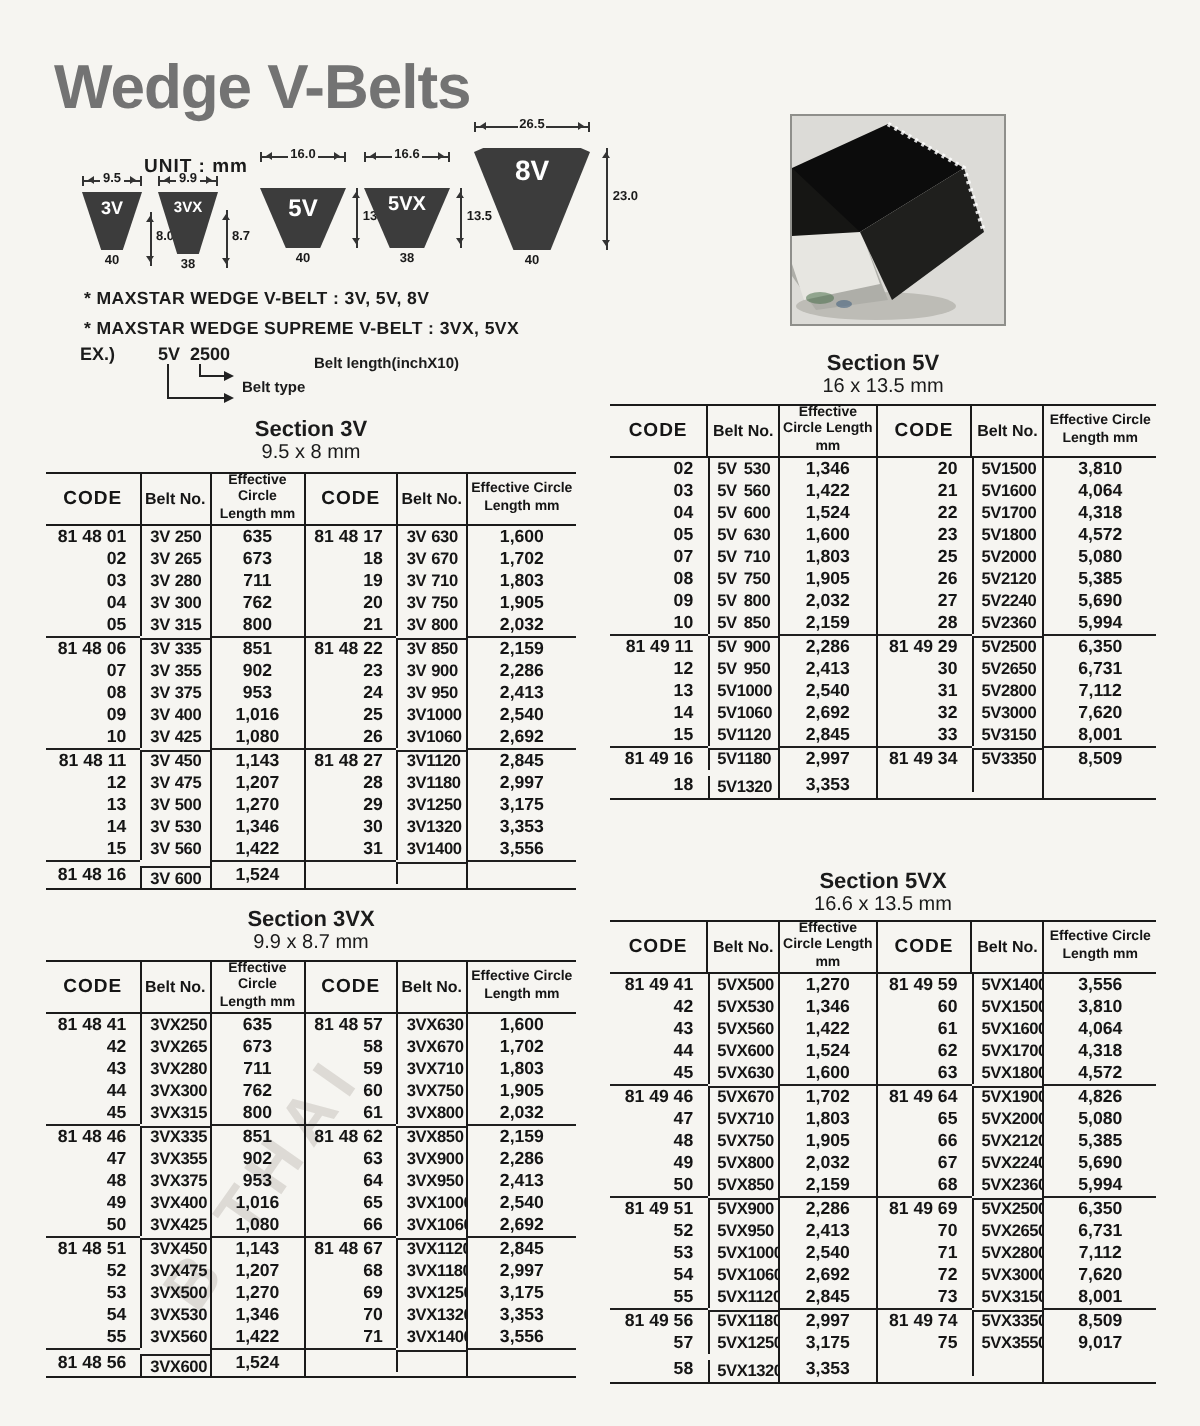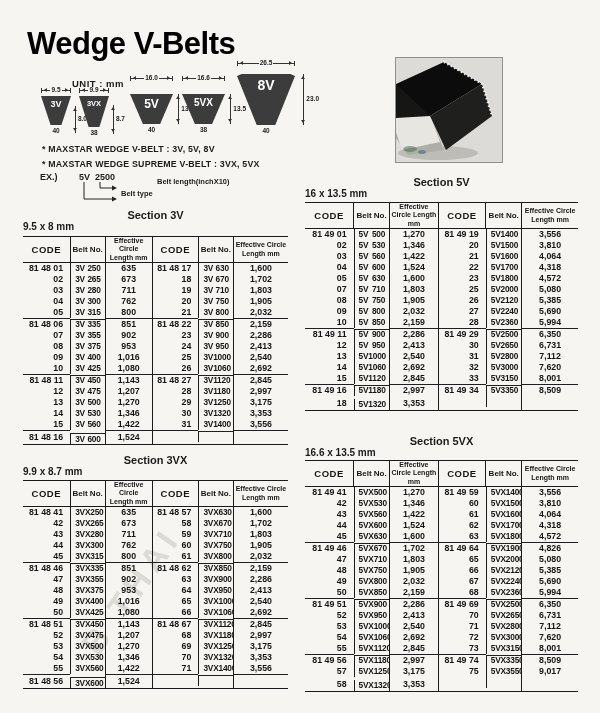--- a/index.html
+++ b/index.html
@@ -3,21 +3,21 @@
 <meta charset="utf-8">
 <style>
   html,body{margin:0;padding:0;}
   body{
     width:600px;height:713px;position:relative;overflow:hidden;
     background:#f6f5f1;color:#1b1b1b;
     font-family:"Liberation Sans", sans-serif;
   }
   .abs{position:absolute;}
   
-  .title{left:27px;top:26px;font-size:31px;font-weight:800;letter-spacing:-0.5px;color:#000000;}
+  .title{left:27px;top:26px;font-size:31px;font-weight:800;letter-spacing:-0.5px;color:#737373;}
   .unit{left:52px;top:78px;font-size:9.5px;font-weight:700;letter-spacing:.5px;margin-left:20px;}
   .note{left:42px;font-size:8.8px;font-weight:700;letter-spacing:.2px;white-space:nowrap;}
   .note1{top:144px;} .note2{top:159px;}
   
   .ex-label{left:40px;top:172px;font-size:9px;font-weight:700;}
   .ex-type{left:79px;top:172px;font-size:9px;font-weight:700;}
   .ex-len{left:95px;top:172px;font-size:9px;font-weight:700;}
   .ex-callout{left:82px;top:182px;}
   .ex-l1{left:121px;top:177px;font-size:7.5px;font-weight:700;margin-left:36px;}
   .ex-l2{left:121px;top:189px;font-size:7.5px;font-weight:700;}
@@ -60,21 +60,21 @@
   #fig-8v .trap{width:58px;height:51px;clip-path:polygon(0 4%,8% 0,92% 0,100% 4%,66% 100%,34% 100%);}
   #fig-8v .tlabel{font-size:14px;}
   #fig-8v .vdim{right:-24px;top:0px;height:51px;}
   
   .photo{left:395px;top:57px;width:108px;height:106px;border:1px solid #8f8f8b;background:#dcdbd7;box-sizing:border-box;}
   
   .watermark{left:74px;top:640px;transform:rotate(-55deg);transform-origin:0 0;
     font-size:33px;font-weight:800;letter-spacing:6px;color:rgba(110,102,90,.18);white-space:nowrap;}
   
   .sec-title{font-size:11px;font-weight:700;text-align:center;}
-  .sec-size{font-size:10px;font-weight:700;}
+  .sec-size{font-size:10px;font-weight:400;text-align:center;}
   .col-l{left:23px;width:265px;} .col-r{left:305px;width:273px;}
   .tblwrap table{border-collapse:collapse;width:100%;table-layout:fixed;border-bottom:1.5px solid #1a1a1a;}
   .tblwrap th,.tblwrap td{border-left:1px solid #1a1a1a;overflow:hidden;white-space:nowrap;padding:0;color:#151515;}
   .tblwrap th:first-child,.tblwrap td:first-child{border-left:none;}
   .tblwrap thead th{border-top:1.5px solid #1a1a1a;border-bottom:1px solid #1a1a1a;height:23px;
     font-weight:700;text-align:center;vertical-align:middle;}
   th.h0{font-size:9.5px;letter-spacing:.5px;}
   th.h1{font-size:8px;}
   th.h2{font-size:7px;white-space:normal;line-height:1.2;padding:0 1px;}
   .tblwrap td{height:11px;font-size:8.8px;font-weight:700;line-height:11px;}
@@ -472,34 +472,20 @@
           <th class="h0">CODE</th>
           <th class="h1">Belt No.</th>
           <th class="h2">Effective Circle Length mm</th>
           <th class="h0">CODE</th>
           <th class="h1">Belt No.</th>
           <th class="h2">Effective Circle Length mm</th>
         </tr>
       </thead>
       <tbody>
         <tr>
-          <td class="code">81 49 01</td>
-          <td class="belt">
-            <span>5V</span>
-            <span>500</span>
-          </td>
-          <td class="len">1,270</td>
-          <td class="code">81 49 19</td>
-          <td class="belt">
-            <span>5V</span>
-            <span>1400</span>
-          </td>
-          <td class="len">3,556</td>
-        </tr>
-        <tr>
           <td class="code">02</td>
           <td class="belt">
             <span>5V</span>
             <span>530</span>
           </td>
           <td class="len">1,346</td>
           <td class="code">20</td>
           <td class="belt">
             <span>5V</span>
             <span>1500</span>

